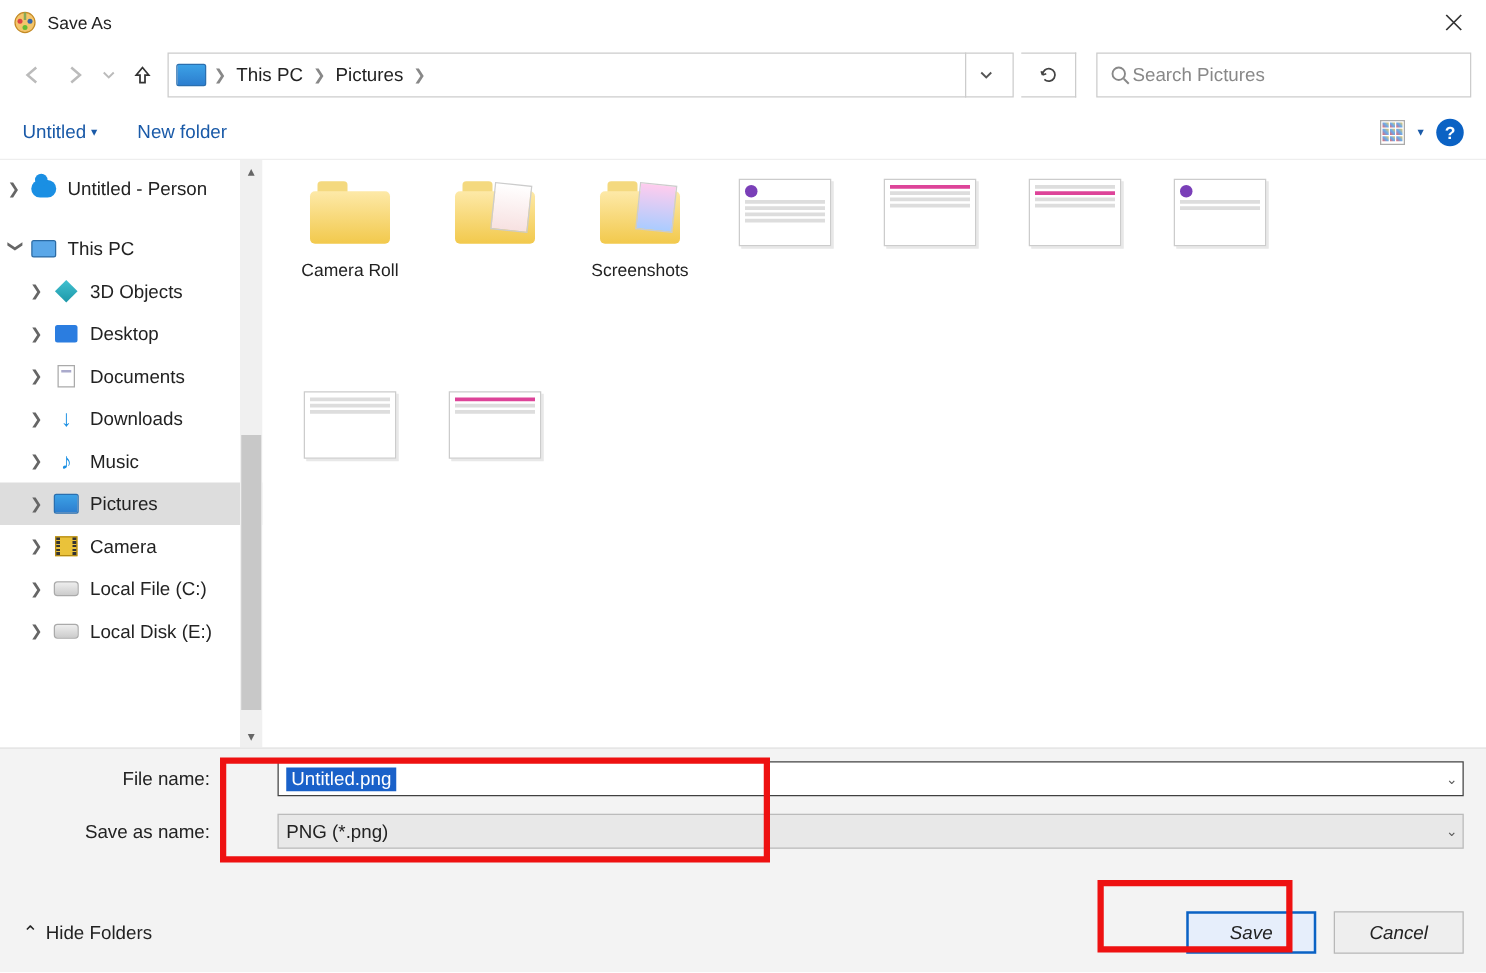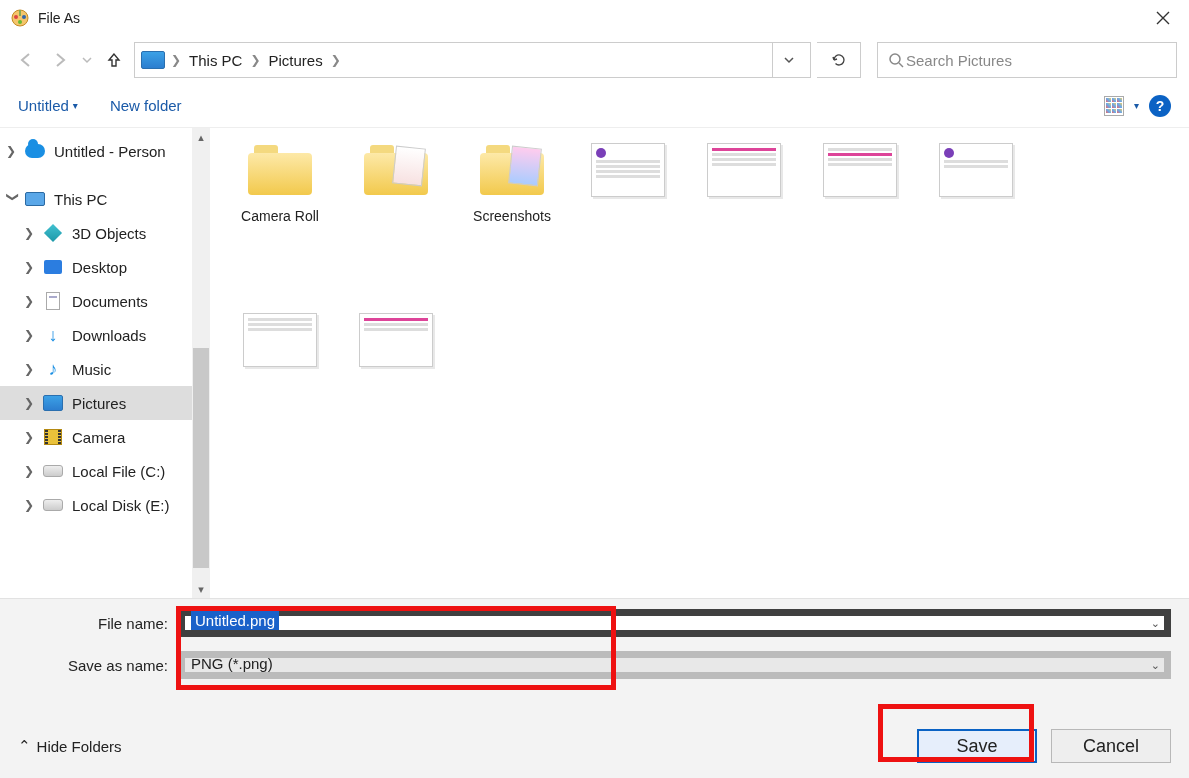--- a/index.html
+++ b/index.html
@@ -55,34 +55,34 @@
   .folder-icon .tab{ position:absolute;top:0;left:6px;width:24px;height:10px;background:#f4d97f;border-radius:3px 3px 0 0;}
   .folder-icon .body{ position:absolute;top:8px;left:0;right:0;bottom:0;background:linear-gradient(#fde9a8,#f2c94c);border-radius:4px;}
   .folder-icon .paper{ position:absolute;top:2px;right:4px;width:30px;height:38px;background:#fff;border:1px solid #ccc; transform:rotate(6deg);}
   .img-thumb{ width:74px;height:54px;background:#fff;border:1px solid #ccc; box-shadow:2px 2px 0 #e8e8e8; display:flex;flex-direction:column; padding:4px; gap:2px;}
   .img-thumb .line{ height:3px; background:#ddd;}
   .img-thumb .line.accent{ background:#d49;}
   .img-thumb .dot{ width:10px;height:10px;border-radius:50%;background:#7a3fb8;}
 
   
   .bottom{ position:absolute; bottom:0; left:0; right:0; height:180px; background:#f3f3f3; border-top:1px solid #e2e2e2; }
-  .formrow{ display:flex; align-items:center; height:36px; padding:0 18px; margin-top:6px;}
+  .formrow{ display:flex; align-items:center; height:36px; padding:0 18px; margin-top:6px;gap:44px;}
   .formrow label{ width:160px; text-align:right; padding-right:10px; font-size:15px;}
-  .combo{ flex:1; height:28px; border:7px solid #404040; background:#fff; display:flex; align-items:flex-end; padding:0 6px; position:relative;}
+  .combo{ flex:1; height:28px; border:1px solid #404040; background:#fff; display:flex; align-items:center; padding:0 6px; position:relative;}
   .combo.grey{ background:#e8e8e8; border-color:#bbb;}
   .combo .sel{ background:#1a61c9; color:#fff; padding:1px 4px;}
   .combo .dd{ position:absolute; right:4px; color:#555; font-size:11px;}
   .highlight-red{ position:absolute; border:5px solid #e11; pointer-events:none;}
   .hl1{ left:176px; top:606px; width:440px; height:84px;}
   .hl2{ left:878px; top:704px; width:156px; height:58px;}
 
   .footer{ position:absolute; bottom:0; left:0; right:0; height:64px; display:flex; align-items:center; padding:0 18px;}
   .footer .hf{ display:flex; align-items:center; gap:6px; cursor:pointer;}
   .footer .btns{ margin-left:auto; display:flex; gap:14px;}
-  .btn{ width:120px; height:34px; border:1px solid #b8b8b8; background:#eee; display:flex;align-items:center;justify-content:center; cursor:pointer; font-size:18px;}
+  .btn{ width:104px; height:34px; border:1px solid #b8b8b8; background:#eee; display:flex;align-items:center;justify-content:center; cursor:pointer; font-size:15px;font-style:italic;}
   .btn.primary{ border:2px solid #0a62c4; background:#e6eefb;}
 
   
   .cloud-ic{ width:20px;height:14px;background:#1a8fe3;border-radius:8px;position:relative;}
   .cloud-ic::before{content:"";position:absolute;left:3px;top:-5px;width:10px;height:10px;background:#1a8fe3;border-radius:50%;}
   .pc-ic{width:20px;height:14px;background:#5aa7e8;border:1px solid #2b6aa3;border-radius:2px;}
   .cube-ic{width:16px;height:16px;background:linear-gradient(135deg,#41c1d1,#1d98a8);transform:rotate(45deg) scale(.8);}
   .desk-ic{width:18px;height:14px;background:#2b7de0;border-radius:2px;}
   .doc-ic{width:14px;height:18px;background:#fff;border:1px solid #aaa;position:relative;}
   .doc-ic::after{content:"";position:absolute;left:2px;right:2px;top:3px;height:2px;background:#aac;}
@@ -102,21 +102,21 @@
   <div class="titlebar">
     <span class="app-icon">
       <svg viewBox="0 0 20 20" width="20" height="20">
           <circle cx="10" cy="10" r="8" fill="#f4c56b" stroke="#c48a24"></circle>
           <rect x="9" y="2" width="2" height="6" fill="#8a5"></rect>
           <circle cx="6" cy="9" r="2" fill="#d44"></circle>
           <circle cx="14" cy="9" r="2" fill="#36a"></circle>
           <circle cx="10" cy="14" r="2" fill="#6b3"></circle>
         </svg>
     </span>
-    <span class="title">File As</span>
+    <span class="title">Save As</span>
     <div class="close">
       <svg width="14" height="14" viewBox="0 0 14 14">
           <path d="M1 1 L13 13 M13 1 L1 13" stroke="#333" stroke-width="1.4"></path>
         </svg>
     </div>
   </div>
 
   <div class="navrow">
     <div class="navbtn">
         <svg width="18" height="18" viewBox="0 0 18 18">

